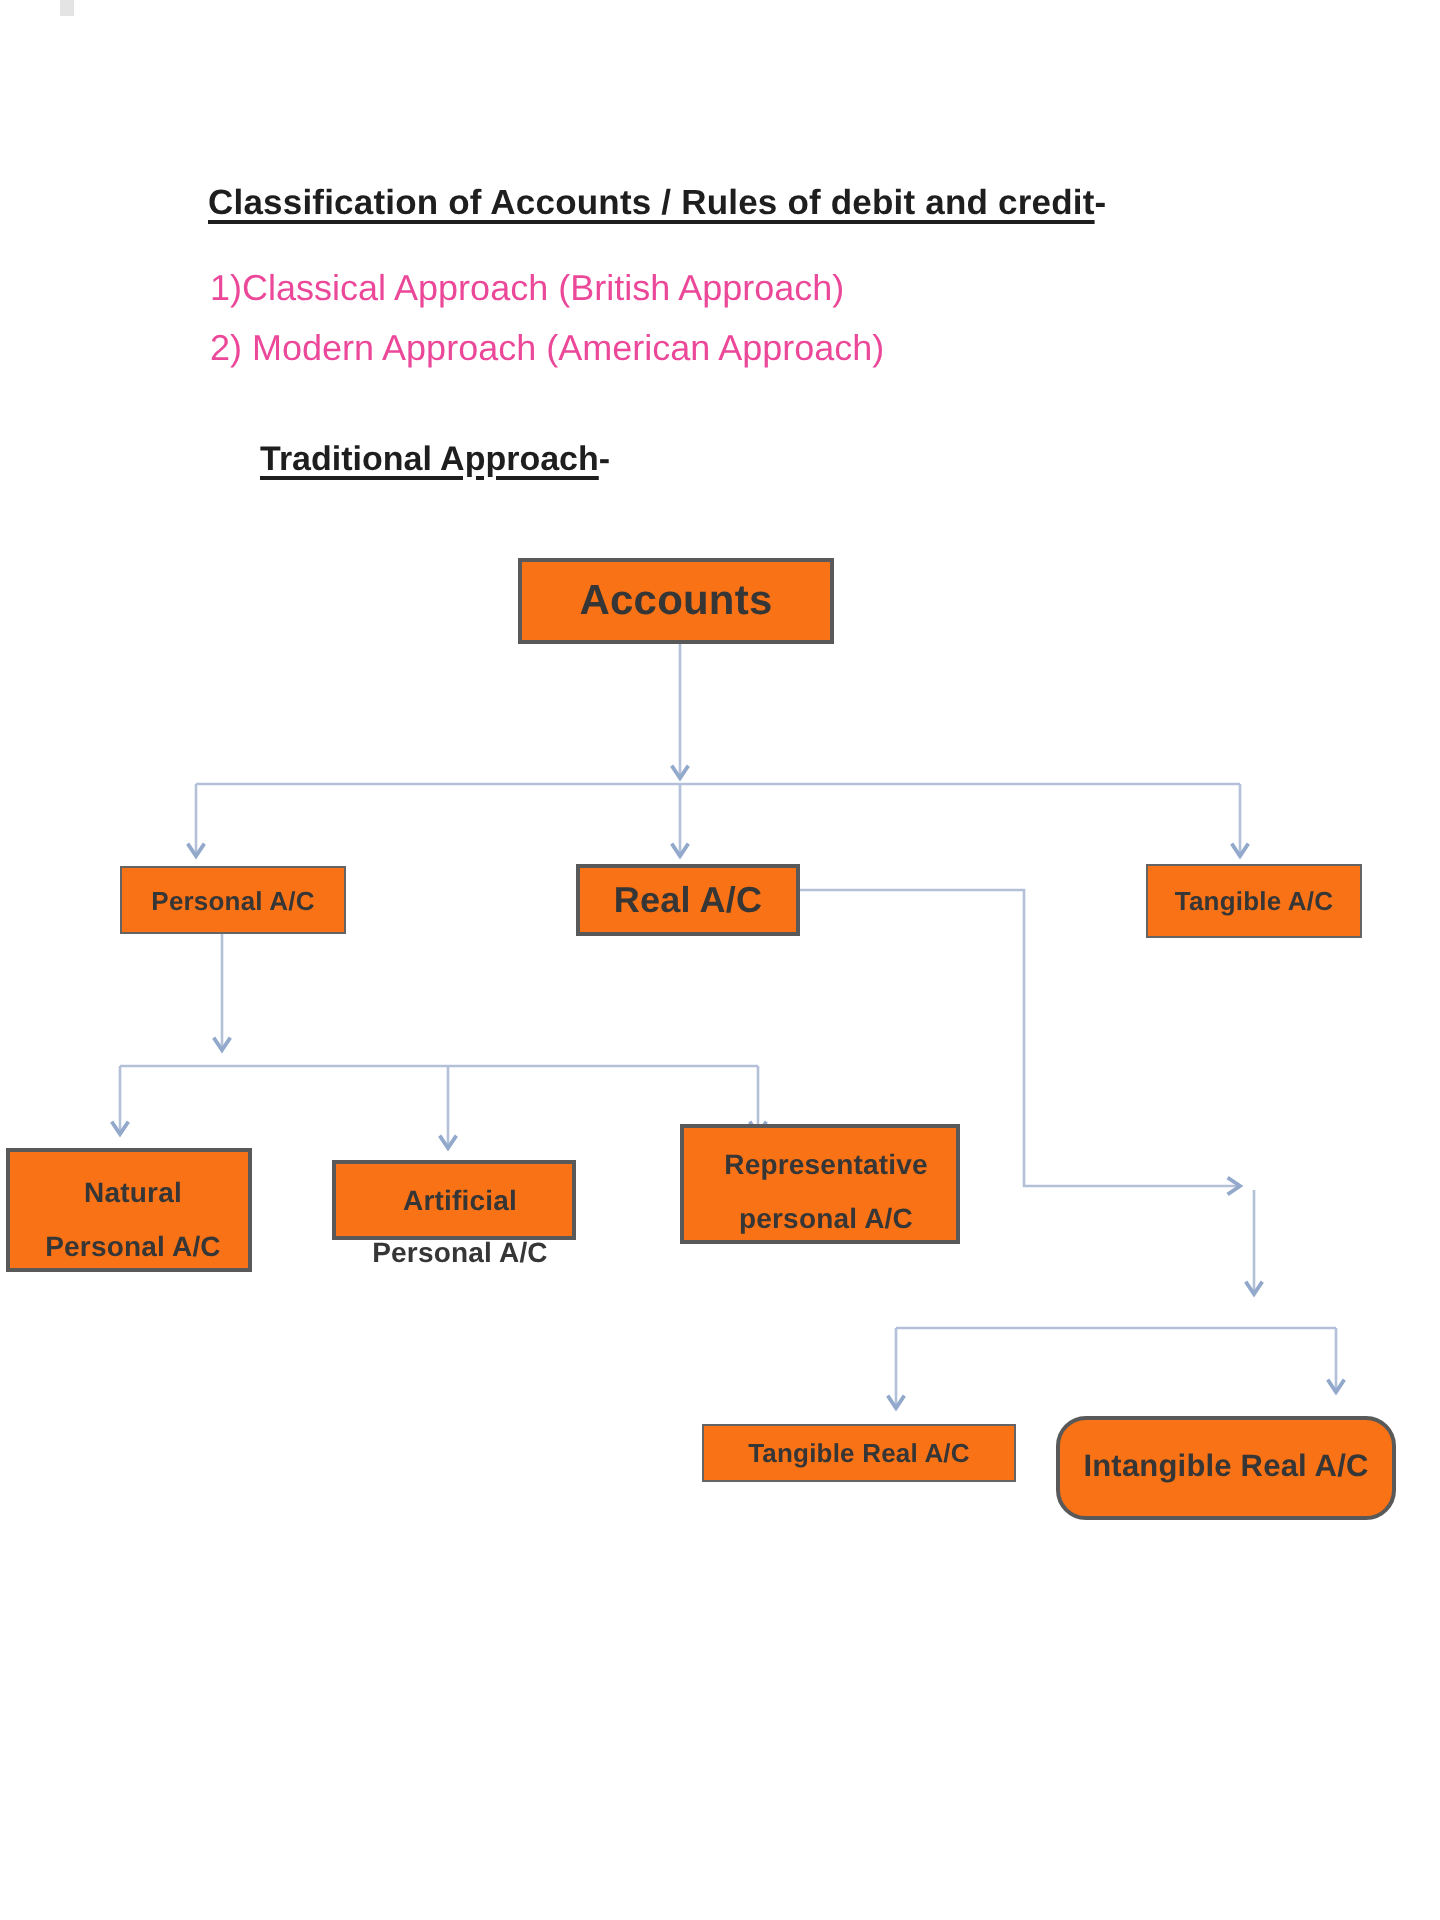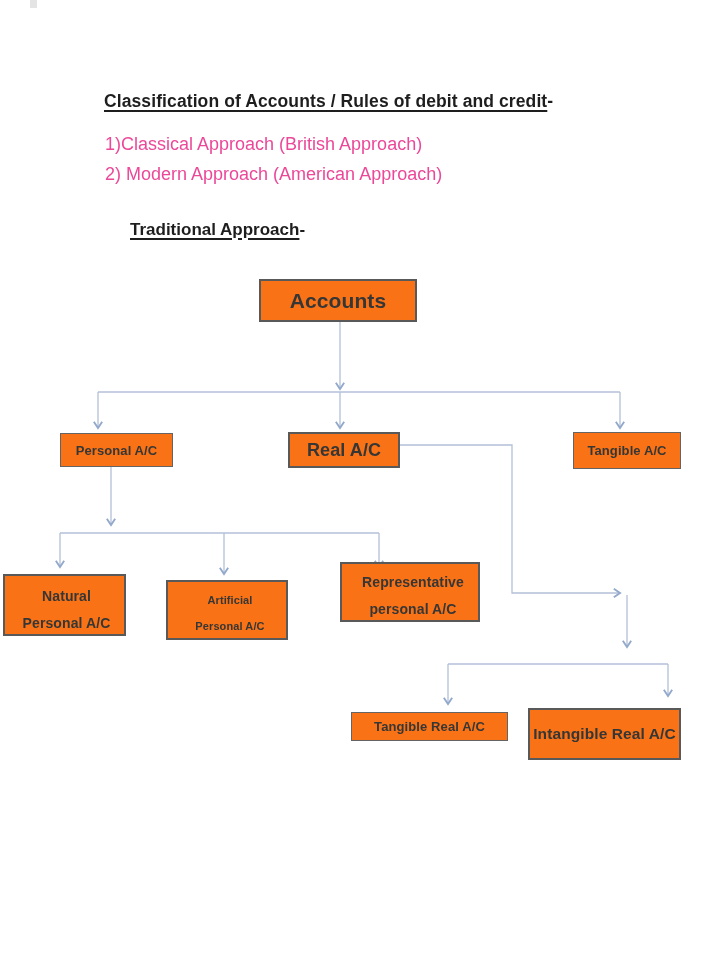--- a/index.html
+++ b/index.html
@@ -52,24 +52,24 @@
   .node.multiline{
     display:block;
     white-space:pre-line;
     text-align:center;
   }
   #n-accounts{left:259px;top:279px;width:158px;height:43px;font-size:21px;}
   #n-personal{left:60px;top:433px;width:113px;height:34px;font-size:13px;}
   #n-real{left:288px;top:432px;width:112px;height:36px;font-size:18px;}
   #n-nominal{left:573px;top:432px;width:108px;height:37px;font-size:13px;}
   #n-natural{left:3px;top:574px;width:123px;height:62px;font-size:14px;padding:7px 4px 0 8px;line-height:27px;}
-  #n-artificial{left:166px;top:580px;width:122px;height:60px;font-size:11px;padding:5px 4px 0 10px;line-height:26px;}
+  #n-artificial{left:166px;top:580px;width:122px;height:40px;font-size:14px;padding:5px 4px 0 10px;line-height:26px;}
   #n-representative{left:340px;top:562px;width:140px;height:60px;font-size:14px;padding:5px 4px 0 10px;line-height:27px;}
   #n-tangible{left:351px;top:712px;width:157px;height:29px;font-size:13px;}
-  #n-intangible{left:528px;top:708px;width:153px;height:52px;font-size:15.5px;}
+  #n-intangible{left:528px;top:708px;width:170px;height:52px;font-size:15.5px;border-radius:15px;}
   
   .artifact{position:absolute;left:30px;top:0;width:7px;height:8px;background:#cdcdcd;opacity:.55;}
 </style>
 </head>
 <body>
 
 <div class="artifact"></div>
 
 <div class="title">
   <span class="u">Classification of Accounts / Rules of debit and credit</span><span>-</span>

